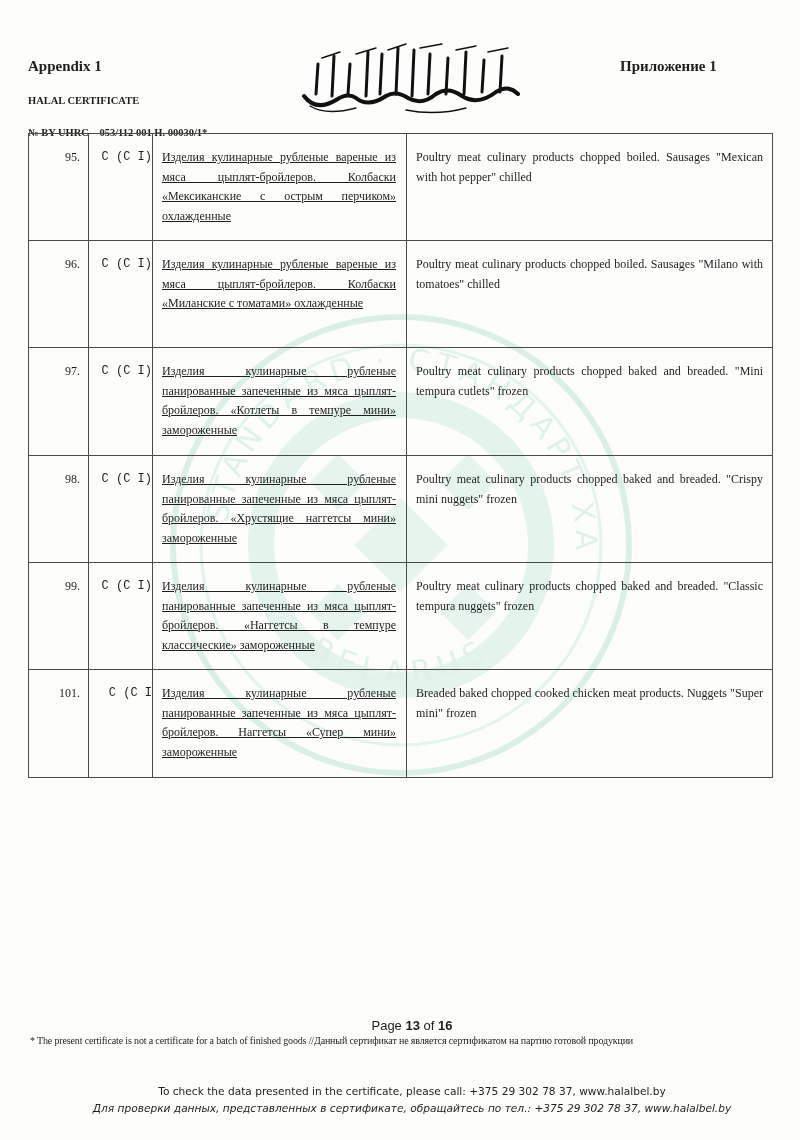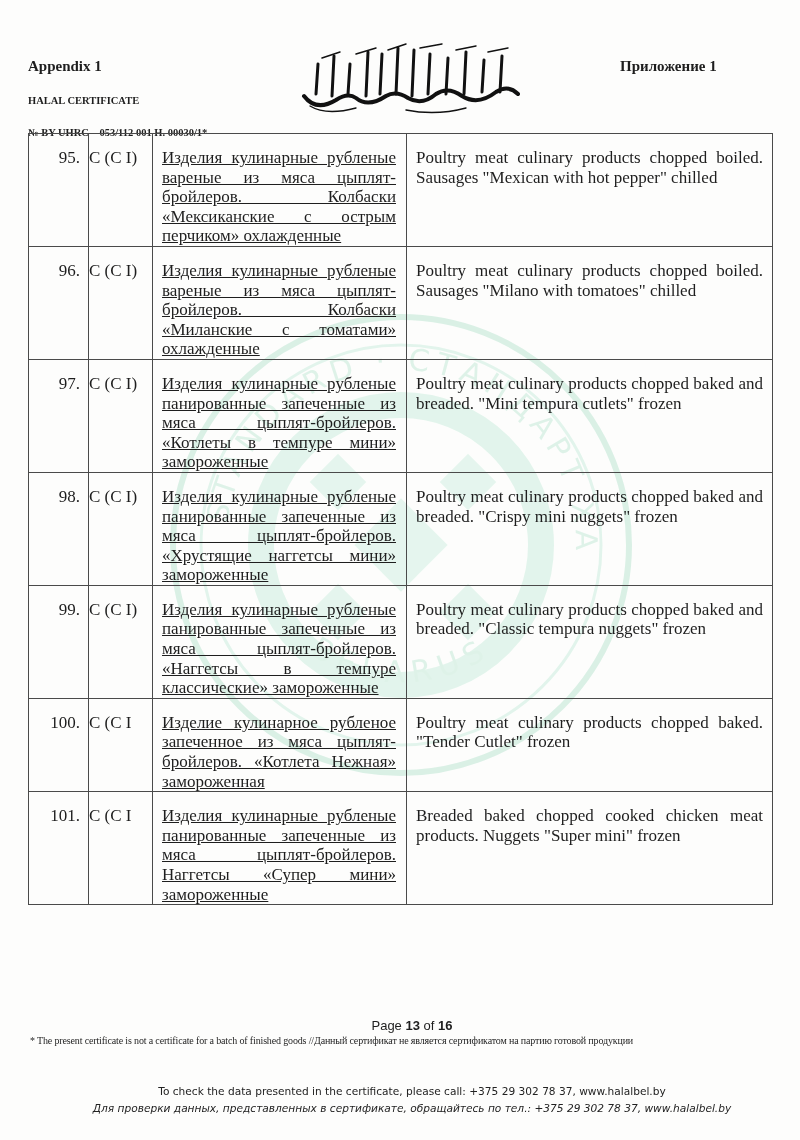--- a/index.html
+++ b/index.html
@@ -11,26 +11,26 @@
   .hdr-left { position: absolute; left: 28px; top: 58px; line-height: 1.15; }
   .hdr-left .appx { font-weight: bold; font-size: 15px; }
   .hdr-left .cert, .hdr-left .num { font-weight: bold; font-size: 10.5px; margin-top: 20px; }
   .basmala { position: absolute; left: 296px; top: 34px; width: 230px; height: 82px; }
   .hdr-right { position: absolute; left: 620px; top: 58px; font-weight: bold; font-size: 15px; }
 
   .watermark { position: absolute; left: 168px; top: 312px; width: 466px; height: 466px; opacity: 0.55; pointer-events: none; }
 
   table.items {
     position: absolute; left: 28px; top: 133px; width: 745px;
-    border-collapse: collapse; font-size: 17px; line-height: 19.6px;
+    border-collapse: collapse; font-size: 12px; line-height: 19.6px;
     background: transparent;
   }
   table.items td { border: 1px solid #4a4a4a; vertical-align: top; padding: 0; }
   td.c-num { width: 60px; text-align: right; padding: 14px 8px 0 0 !important; box-sizing: border-box; }
-  td.c-cat { width: 64px; text-align: left; padding-top: 14px !important; }
+  td.c-cat { width: 64px; text-align: right; padding-top: 14px !important; font-family: Liberation Mono, monospace; }
   td.c-ru  { width: 254px; padding: 14px 10px 0 9px !important; text-align: justify; box-sizing: border-box; text-decoration: underline; }
   td.c-en  { padding: 14px 9px 0 9px !important; text-align: justify; box-sizing: border-box; }
   tr.r0 td { height: 107px; } tr.r1 td { height: 107px; } tr.r2 td { height: 108px; }
   tr.r3 td { height: 107px; } tr.r4 td { height: 107px; } tr.r5 td { height: 88px; }
   tr.r6 td { height: 108px; } tr.r7 td { height: 88px; }
   td, th { box-sizing: border-box; }
 
   .page-no { position: absolute; top: 1018px; left: 12px; width: 800px; text-align: center;
     font-family: "Liberation Sans", sans-serif; font-size: 13px; }
   .page-no b { font-weight: bold; }
@@ -108,26 +108,20 @@
       <td class="c-cat">C (C I)</td>
       <td class="c-ru">Изделия кулинарные рубленые панированные запеченные из мяса цыплят-бройлеров. «Хрустящие наггетсы мини» замороженные</td>
       <td class="c-en">Poultry meat culinary products chopped baked and breaded. "Crispy mini nuggets" frozen</td>
     </tr>
     <tr class="r4">
       <td class="c-num">99.</td>
       <td class="c-cat">C (C I)</td>
       <td class="c-ru">Изделия кулинарные рубленые панированные запеченные из мяса цыплят-бройлеров. «Наггетсы в темпуре классические» замороженные</td>
       <td class="c-en">Poultry meat culinary products chopped baked and breaded. "Classic tempura nuggets" frozen</td>
     </tr>
-    <tr class="r5">
-      <td class="c-num">100.</td>
-      <td class="c-cat">C (C I</td>
-      <td class="c-ru">Изделие кулинарное рубленое запеченное из мяса цыплят-бройлеров. «Котлета Нежная» замороженная</td>
-      <td class="c-en">Poultry meat culinary products chopped baked. "Tender Cutlet" frozen</td>
-    </tr>
     <tr class="r6">
       <td class="c-num">101.</td>
       <td class="c-cat">C (C I</td>
       <td class="c-ru">Изделия кулинарные рубленые панированные запеченные из мяса цыплят-бройлеров. Наггетсы «Супер мини» замороженные</td>
       <td class="c-en">Breaded baked chopped cooked chicken meat products. Nuggets "Super mini" frozen</td>
     </tr>
   </tbody>
 </table>
 
 <div class="page-no">

